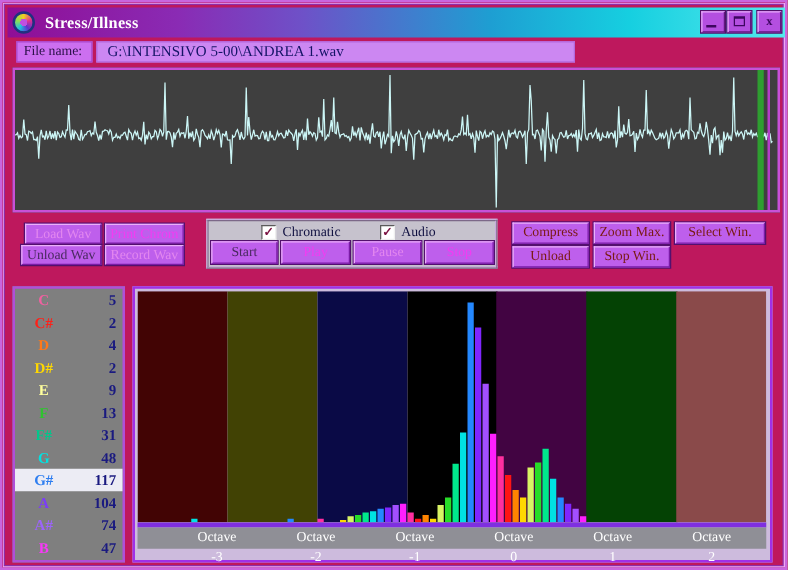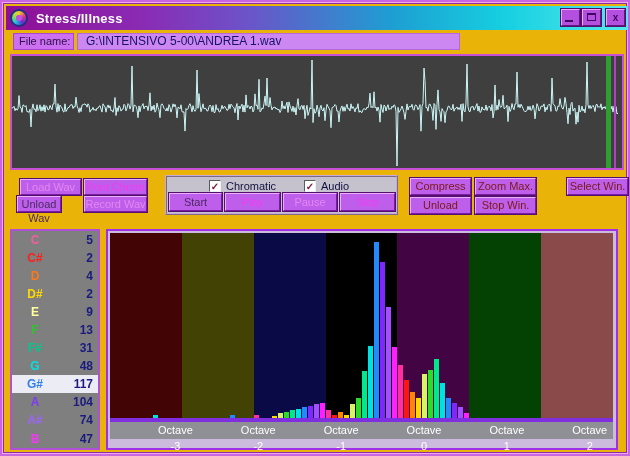--- a/index.html
+++ b/index.html
@@ -1,22 +1,23 @@
 <!DOCTYPE html>
 <html><head>
 <meta charset="utf-8">
 <style>
   * { margin:0; padding:0; box-sizing:border-box; }
   html,body { width:630px; height:456px; overflow:hidden; }
   body { font-family:"Liberation Sans", sans-serif; background:#C6C2CD; position:relative; }
 
   .window {
-    position:absolute; inset:0; background:#eab308;
+    position:absolute; inset:0; background:#be185d;
     border:2px solid #C965DF;
     box-shadow: inset 0 0 0 1px #EFA8F0, inset 0 0 0 2px #8E2CA8;
+    font-family: Liberation Serif, serif;
   }
 
   
   .titlebar {
     position:absolute; left:4px; top:4px; width:622px; height:24px;
     background:linear-gradient(90deg,#8F0E96 0%,#8A2BB4 22%,#6E51C8 38%,#1E9ED2 62%,#16CFE0 80%,#54E9EC 100%);
     display:flex; align-items:center;
   }
   .app-icon {
     width:18px; height:18px; margin-left:4px; border-radius:50%;
@@ -140,39 +141,39 @@
   <div class="wave-panel">
     <svg id="wave-svg" width="610" height="112">
         <polyline points="0,51.9 1,51.8 2,50.3 3,54.7 4,52.4 5,54.2 6,53.3 7,39.6 8,51.2 9,51.7 10,56.4 11,48.9 12,49.4 13,50.8 14,49.6 15,55.7 16,55.6 17,56.4 18,53.3 19,70.9 20,52.7 21,47.9 22,53.5 23,52.8 24,55.8 25,48.7 26,54.7 27,53.1 28,48.8 29,55.2 30,50.7 31,54.8 32,48.8 33,56.1 34,49.6 35,50.9 36,53.9 37,53.5 38,49.4 39,51.8 40,53.7 41,47.9 42,48.0 43,28.1 44,50.3 45,56.2 46,47.6 47,55.3 48,49.0 49,50.6 50,52.0 51,55.4 52,56.1 53,47.8 54,55.5 55,53.8 56,51.5 57,51.6 58,49.4 59,49.0 60,48.5 61,52.5 62,50.4 63,51.2 64,41.2 65,49.8 66,52.4 67,56.5 68,51.7 69,55.6 70,49.1 71,48.9 72,47.8 73,48.4 74,48.6 75,51.2 76,47.8 77,49.5 78,56.2 79,53.8 80,53.8 81,51.3 82,54.3 83,53.2 84,54.8 85,52.0 86,52.3 87,50.3 88,49.7 89,53.0 90,56.1 91,47.8 92,49.8 93,50.7 94,56.2 95,51.3 96,48.9 97,52.1 98,49.7 99,54.8 100,54.3 101,56.2 102,52.1 103,41.5 104,59.5 105,51.7 106,55.5 107,49.7 108,51.2 109,55.1 110,53.3 111,53.3 112,48.3 113,49.4 114,54.9 115,52.2 116,47.6 117,48.8 118,53.1 119,49.5 120,10.0 121,55.8 122,49.3 123,49.2 124,50.3 125,53.6 126,61.7 127,49.9 128,55.7 129,50.7 130,49.7 131,47.6 132,52.9 133,50.3 134,50.6 135,50.1 136,54.6 137,49.0 138,36.8 139,54.9 140,50.1 141,53.7 142,49.1 143,56.2 144,54.4 145,47.1 146,51.5 147,53.9 148,61.7 149,48.9 150,47.8 151,49.4 152,52.4 153,53.4 154,55.0 155,51.8 156,55.1 157,48.6 158,51.3 159,56.1 160,52.7 161,47.8 162,50.8 163,48.3 164,51.7 165,61.9 166,51.2 167,51.5 168,52.9 169,48.8 170,55.8 171,56.0 172,55.9 173,75.1 174,52.5 175,53.8 176,52.8 177,49.3 178,47.7 179,51.0 180,55.9 181,49.6 182,53.9 183,55.3 184,53.4 185,14.0 186,52.3 187,37.6 188,49.0 189,55.7 190,52.1 191,47.8 192,52.9 193,52.3 194,52.5 195,55.0 196,54.8 197,50.7 198,49.0 199,50.4 200,55.7 201,49.5 202,56.5 203,56.5 204,48.6 205,53.7 206,52.5 207,55.8 208,55.9 209,53.2 210,49.3 211,52.7 212,50.8 213,50.6 214,52.5 215,54.4 216,54.0 217,48.3 218,52.7 219,48.1 220,49.7 221,50.6 222,51.9 223,56.7 224,51.1 225,47.5 226,64.0 227,50.0 228,52.8 229,50.1 230,48.2 231,56.0 232,49.2 233,56.1 234,38.9 235,51.8 236,49.4 237,50.6 238,53.0 239,50.1 240,50.8 241,56.0 242,54.0 243,37.9 244,49.7 245,48.9 246,53.3 247,23.3 248,55.9 249,54.8 250,51.9 251,52.9 252,47.6 253,40.1 254,49.6 255,22.0 256,50.3 257,51.0 258,41.5 259,49.5 260,53.9 261,51.6 262,51.5 263,51.0 264,53.0 265,52.4 266,54.0 267,53.3 268,56.5 269,54.4 270,45.0 271,52.6 272,49.8 273,53.0 274,49.5 275,46.2 276,56.4 277,45.9 278,50.0 279,52.4 280,55.4 281,50.1 282,56.1 283,51.6 284,59.0 285,49.5 286,42.7 287,53.0 288,53.7 289,50.2 290,49.4 291,53.5 292,49.4 293,62.7 294,54.0 295,49.3 296,59.4 297,55.9 298,51.6 299,53.1 300,4.0 301,66.6 302,52.7 303,57.3 304,55.8 305,49.1 306,53.4 307,60.7 308,51.9 309,49.3 310,53.9 311,55.0 312,51.7 313,64.7 314,54.2 315,48.3 316,50.5 317,52.2 318,54.7 319,71.7 320,51.7 321,51.1 322,50.5 323,48.5 324,49.6 325,55.3 326,54.8 327,66.0 328,55.3 329,51.9 330,49.9 331,55.3 332,50.7 333,55.2 334,51.3 335,48.2 336,53.2 337,52.4 338,55.0 339,47.8 340,52.6 341,50.6 342,52.6 343,55.9 344,51.7 345,52.5 346,47.7 347,56.3 348,54.7 349,56.1 350,56.5 351,53.5 352,52.7 353,53.2 354,53.6 355,51.1 356,51.9 357,47.9 358,37.2 359,51.6 360,50.4 361,51.8 362,35.8 363,51.9 364,51.0 365,55.1 366,51.0 367,54.1 368,66.2 369,48.5 370,53.3 371,56.5 372,49.1 373,50.0 374,55.0 375,51.0 376,48.7 377,53.6 378,52.3 379,53.3 380,50.2 381,51.5 382,48.8 383,49.6 384,55.4 385,110.0 386,51.4 387,56.4 388,54.9 389,52.8 390,50.1 391,53.0 392,56.8 393,63.4 394,55.5 395,47.9 396,54.0 397,50.8 398,50.4 399,51.1 400,48.3 401,53.3 402,54.3 403,49.5 404,48.9 405,50.6 406,53.7 407,51.7 408,48.6 409,75.2 410,50.3 411,47.6 412,12.0 413,24.7 414,51.8 415,51.4 416,55.2 417,48.5 418,48.1 419,50.6 420,53.1 421,64.4 422,47.5 423,48.9 424,73.4 425,48.2 426,33.9 427,53.7 428,55.9 429,65.4 430,52.6 431,54.7 432,55.7 433,66.7 434,55.7 435,54.8 436,50.4 437,50.0 438,52.2 439,53.7 440,53.2 441,48.3 442,55.2 443,52.5 444,52.3 445,50.9 446,53.6 447,51.6 448,53.6 449,48.1 450,65.4 451,47.6 452,54.7 453,55.9 454,46.8 455,8.0 456,50.7 457,55.1 458,55.8 459,50.9 460,51.1 461,50.3 462,54.1 463,52.3 464,50.0 465,47.6 466,55.1 467,50.0 468,56.4 469,55.9 470,50.9 471,53.5 472,53.5 473,54.1 474,49.0 475,54.6 476,51.3 477,50.3 478,51.0 479,54.8 480,48.5 481,61.9 482,55.9 483,29.0 484,54.3 485,49.1 486,53.7 487,43.6 488,50.7 489,51.3 490,49.8 491,39.3 492,52.6 493,52.3 494,51.3 495,49.1 496,65.6 497,50.4 498,55.5 499,53.6 500,47.5 501,51.7 502,53.8 503,48.0 504,48.0 505,16.0 506,51.3 507,48.4 508,51.8 509,48.2 510,50.1 511,52.4 512,54.7 513,55.8 514,55.2 515,54.5 516,50.2 517,53.9 518,50.3 519,54.6 520,53.3 521,49.2 522,52.3 523,62.9 524,54.4 525,47.7 526,50.3 527,55.0 528,53.4 529,50.2 530,50.2 531,50.4 532,47.9 533,55.8 534,51.3 535,53.8 536,49.3 537,48.3 538,48.9 539,55.4 540,22.0 541,47.8 542,48.9 543,49.8 544,55.1 545,54.6 546,49.8 547,50.6 548,42.6 549,48.6 550,51.8 551,53.2 552,50.0 553,41.4 554,47.7 555,56.5 556,67.7 557,52.1 558,58.6 559,47.8 560,46.3 561,55.1 562,53.0 563,52.2 564,68.2 565,56.1 566,66.2 567,49.3 568,56.1 569,54.8 570,50.1 571,55.1 572,53.0 573,56.8 574,48.8 575,6.0 576,48.9 577,52.5 578,49.3 579,52.6 580,50.6 581,49.4 582,51.3 583,55.6 584,48.7 585,48.3 586,51.4 587,50.4 588,51.5 589,47.8 590,53.7 591,50.9 592,52.3 593,50.6 594,53.3 595,53.7 596,54.0 597,53.6 598,51.3 599,53.1 600,50.2 601,56.1 602,50.4 603,54.5 604,50.7 605,58.0 606,57.1" fill="none" stroke="#CCF6F6" stroke-width="1"></polyline>
       </svg>
     <div class="wave-cursor" id="wave-cursor" style="left: 594px; background: rgb(46, 158, 48);"></div>
     <div class="wave-marker" id="wave-marker" style="left: 602px; background: rgb(180, 60, 200);"></div>
   </div>
 
   <div class="btn t-pale" style="left:18px;top:177px;width:61px;height:16px;">Load Wav</div>
   <div class="btn t-mag" style="left:82px;top:177px;width:63px;height:16px;">Print Chrom</div>
-  <div class="btn t-dark" style="left:15px;top:194px;width:44px;height:16px;">Unload Wav</div>
+  <div class="btn t-dark" style="left:15px;top:194px;width:64px;height:16px;">Unload Wav</div>
   <div class="btn t-pale" style="left:82px;top:194px;width:63px;height:16px;">Record Wav</div>
 
   <div class="ctl-panel">
     <div class="checkbox-row" id="checkbox-row">
         <div class="cbx" style="left: 42px;">✓</div>
         <div class="cbx-label" style="left: 59px; text-align: center;">Chromatic</div>
         <div class="cbx" style="left: 137px;">✓</div>
         <div class="cbx-label" style="left: 154px;">Audio</div>
       </div>
   </div>
   <div class="btn t-dark" style="left:167px;top:191px;width:53px;height:18px;line-height:16px;">Start</div>
   <div class="btn t-mag" style="left:223px;top:191px;width:55px;height:18px;line-height:16px;">Play</div>
   <div class="btn t-pale" style="left:281px;top:191px;width:54px;height:18px;line-height:16px;">Pause</div>
   <div class="btn t-mag" style="left:338px;top:191px;width:55px;height:18px;line-height:16px;">Stop</div>
 
   <div class="btn t-red" style="left:408px;top:176px;width:61px;height:17px;line-height:15px;">Compress</div>
   <div class="btn t-red" style="left:473px;top:176px;width:61px;height:17px;line-height:15px;">Zoom Max.</div>
-  <div class="btn t-red" style="left:565px;top:176px;width:61px;height:17px;line-height:15px;">Select Win.</div>
+  <div class="btn t-red" style="left:538px;top:176px;width:72px;height:17px;line-height:15px;">Select Win.</div>
   <div class="btn t-red" style="left:408px;top:195px;width:61px;height:17px;line-height:15px;">Unload</div>
   <div class="btn t-red" style="left:473px;top:195px;width:61px;height:17px;line-height:15px;">Stop Win.</div>
 
   <div class="notes-panel" id="notes-panel">
       <div class="note-row">
         <span class="note-name" style="color: rgb(240, 96, 160);">C</span>
         <span class="note-val">5</span>
       </div>
       <div class="note-row">
         <span class="note-name" style="color: rgb(255, 32, 24);">C#</span>

